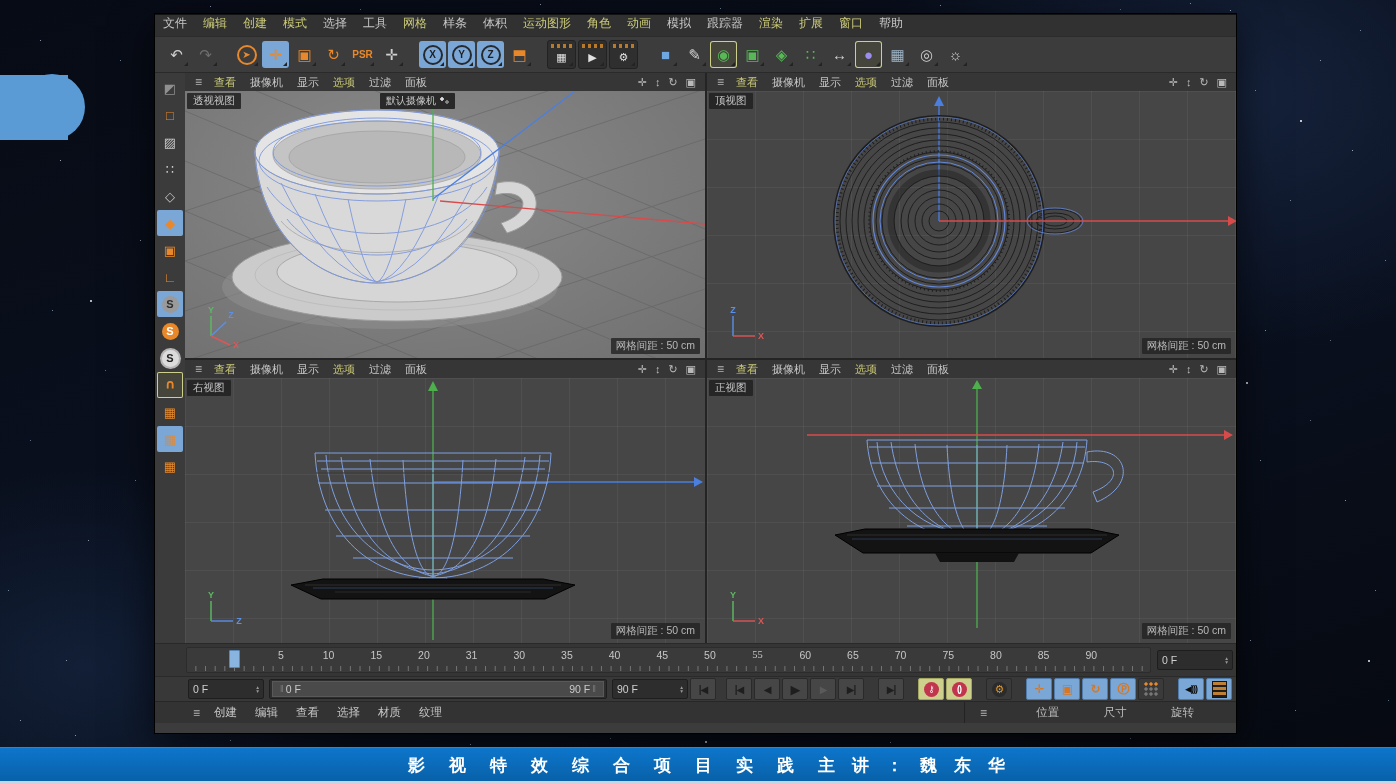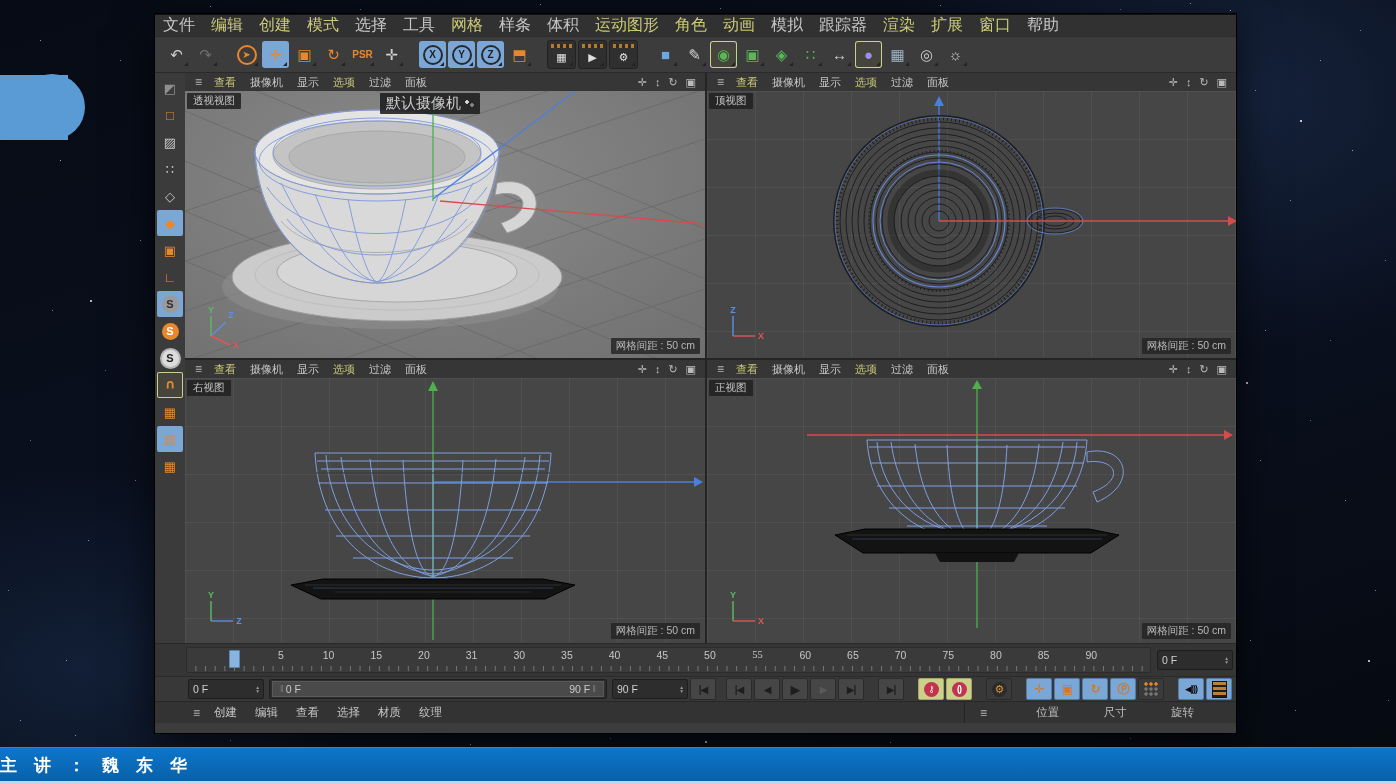--- a/index.html
+++ b/index.html
@@ -15,21 +15,21 @@
   .stars{position:absolute;top:0;left:0;width:1px;height:1px;border-radius:50%;background:transparent}
   .s1{box-shadow:18px 120px #aebdd4,52px 310px #8fa3c0,88px 540px #aebdd4,120px 60px #8fa3c0,66px 660px #aebdd4,30px 440px #76889f,140px 240px #aebdd4,105px 370px #76889f,75px 735px #aebdd4,8px 590px #8fa3c0,1255px 90px #aebdd4,1290px 200px #8fa3c0,1320px 60px #aebdd4,1352px 150px #c7d3e6,1385px 260px #8fa3c0,1265px 330px #aebdd4,1310px 420px #76889f,1345px 500px #aebdd4,1375px 590px #8fa3c0,1250px 640px #aebdd4,1295px 710px #8fa3c0,1340px 755px #aebdd4,1388px 700px #76889f,1260px 460px #aebdd4,1330px 340px #76889f,210px 6px #aebdd4,360px 9px #76889f,540px 4px #aebdd4,720px 8px #8fa3c0,940px 5px #aebdd4,1120px 9px #76889f,1190px 3px #aebdd4,230px 740px #aebdd4,330px 760px #8fa3c0,470px 744px #aebdd4,610px 738px #76889f,750px 762px #aebdd4,890px 742px #8fa3c0,1010px 758px #aebdd4,1130px 738px #76889f,160px 700px #aebdd4,60px 160px #c7d3e6,135px 480px #8fa3c0,40px 40px #aebdd4,1230px 10px #c7d3e6,1360px 30px #8fa3c0,100px 770px #8fa3c0,20px 720px #aebdd4}
   .s2{width:2px;height:2px;box-shadow:90px 300px #e8eef8,1300px 120px #ffffff,1368px 660px #e8eef8,252px 752px #ffffff,1246px 382px #e8eef8,1210px 40px #ffffff,705px 741px #dde6f4}
   
   .blue-tag{position:absolute;left:0;top:75px;width:68px;height:65px;background:#5b9bd5}
   .blue-tag::after{content:"";position:absolute;left:19px;top:-1px;width:66px;height:66px;border-radius:50%;background:#5b9bd5}
   
   .c4d-window{position:absolute;left:155px;top:14px;width:1081px;height:719px;background:#3c3c3c;box-shadow:0 0 0 1px #000,0 12px 40px rgba(0,0,0,.65);display:flex;flex-direction:column}
   .titlebar{height:20px;background:#1d1d1d;display:flex;align-items:center;font-size:11px;color:#dcdcdc;flex:0 0 auto}
   .app-icon{width:12px;height:12px;border-radius:50%;background:radial-gradient(circle at 35% 30%,#9fd8f0,#2e7cc0 60%,#114a85);margin:0 6px}
-  .menubar{height:21px;background:#313131;border-top:1px solid #121212;display:flex;align-items:flex-start;font-size:16px;flex:0 0 auto}
+  .menubar{height:21px;background:#313131;border-top:1px solid #121212;display:flex;align-items:flex-start;font-size:12px;flex:0 0 auto}
   .mi{padding:0 8px;color:#c6c6c6;cursor:default;white-space:nowrap}
   .mi.accent{color:#cbca78}
   .vp-menu .mi{padding:0 7px}
   
   .toolbar{height:35px;background:#3c3c3c;border-top:1px solid #2c2c2c;border-bottom:1px solid #2a2a2a;display:flex;align-items:center;padding:0 8px;gap:14px;flex:0 0 auto}
   .tb-group{display:flex;gap:2px;align-items:center}
   .tb-btn{width:27px;height:27px;border-radius:3px;display:flex;align-items:center;justify-content:center;position:relative;font-size:15px;color:#cfcfcf}
   .tb-btn::after{content:"";position:absolute;right:2px;bottom:2px;border-style:solid;border-width:0 0 4px 4px;border-color:transparent transparent #232323 transparent}
   .tb-btn.active{background:#7ba7d7}
   .tb-btn.framed{box-shadow:inset 0 0 0 1px #cdd08d;background:#45453c}
@@ -58,21 +58,21 @@
   .vp{display:flex;flex-direction:column;overflow:hidden}
   .vp-menu{height:18px;background:#363636;display:flex;align-items:center;font-size:11px;color:#bdbdbd;padding:0 5px;flex:0 0 auto}
   .ham{color:#b5b5b5;font-size:12px;margin:0 5px;cursor:default}
   .vp-corner{margin-left:auto;display:flex;gap:8px;color:#b9b9b9;font-size:11px;padding-right:4px}
   .vp-body{position:relative;flex:1;overflow:hidden}
   .vp-body.ortho{background-color:#464646;background-image:linear-gradient(to right,rgba(255,255,255,.05) 1px,transparent 1px),linear-gradient(to bottom,rgba(255,255,255,.05) 1px,transparent 1px);background-size:48px 48px}
   .vp-body.persp{background:radial-gradient(ellipse at 45% 35%, #8c8c8c 0%, #6f6f6f 100%)}
   .vp-body > svg.scene{position:absolute;inset:0}
   .vp-label{position:absolute;top:2px;left:2px;background:rgba(34,34,34,.88);color:#c4c4c4;font-size:10.5px;padding:1px 6px;border-radius:1px}
   .grid-label{position:absolute;bottom:4px;right:5px;background:rgba(34,34,34,.8);color:#b8b8b8;font-size:10.5px;padding:1px 5px;border-radius:1px}
-  .cam-label{position:absolute;top:2px;left:195px;background:rgba(28,28,28,.88);color:#c9c9c9;font-size:15px;padding:1px 6px;border-radius:1px;display:flex;align-items:center;gap:4px}
+  .cam-label{position:absolute;top:2px;left:195px;background:rgba(28,28,28,.88);color:#c9c9c9;font-size:10px;padding:1px 6px;border-radius:1px;display:flex;align-items:center;gap:4px}
   .dots2{width:9px;height:8px;background:radial-gradient(circle at 2px 2px,#ddd 1.5px,transparent 2px),radial-gradient(circle at 7px 5px,#888 1.5px,transparent 2px)}
   .gizmo{position:absolute;left:14px;bottom:8px;width:50px;height:44px}
   
   .ruler-row{height:28px;background:#353535;border-top:1px solid #292929;display:flex;align-items:center;padding:2px 3px 2px 31px;flex:0 0 auto}
   .ruler{flex:1;position:relative;height:24px;background:#3a3a3a;border:1px solid #2c2c2c;border-radius:2px}
   .tick{position:absolute;top:1px;transform:translateX(-50%);font-size:10.5px;color:#c6c6c6}
   .minor{position:absolute;left:0;right:0;bottom:1px;height:5px;opacity:.75;background-image:linear-gradient(to right,#8a8a8a 0 1px,transparent 1px);background-size:9.67px 100%;background-position:47px 0}
   .playhead{position:absolute;top:2px;width:9px;height:16px;background:#8ab4e0;border:1px solid #5a87b5;border-radius:1px}
   .spin{width:66px;height:18px;background:#2d2d2d;border:1px solid #1e1e1e;display:flex;align-items:center;padding:0 4px;color:#cfcfcf;font-size:10.5px;border-radius:2px;flex:0 0 auto}
   .spin .updn{margin-left:auto;display:flex;flex-direction:column;font-size:5.5px;color:#999;line-height:4.5px}
@@ -690,15 +690,16 @@
     <div class="coord">
       <span class="ham">≡</span>
       <span>位置</span>
       <span>尺寸</span>
       <span>旋转</span>
     </div>
   </div>
 </div>
 
 <div class="banner">
+  <span class="course">影视特效综合项目实践</span>
   <span class="speaker">主讲：魏东华</span>
 </div>
 <div class="banner-strip"></div>
 
 </body></html>

